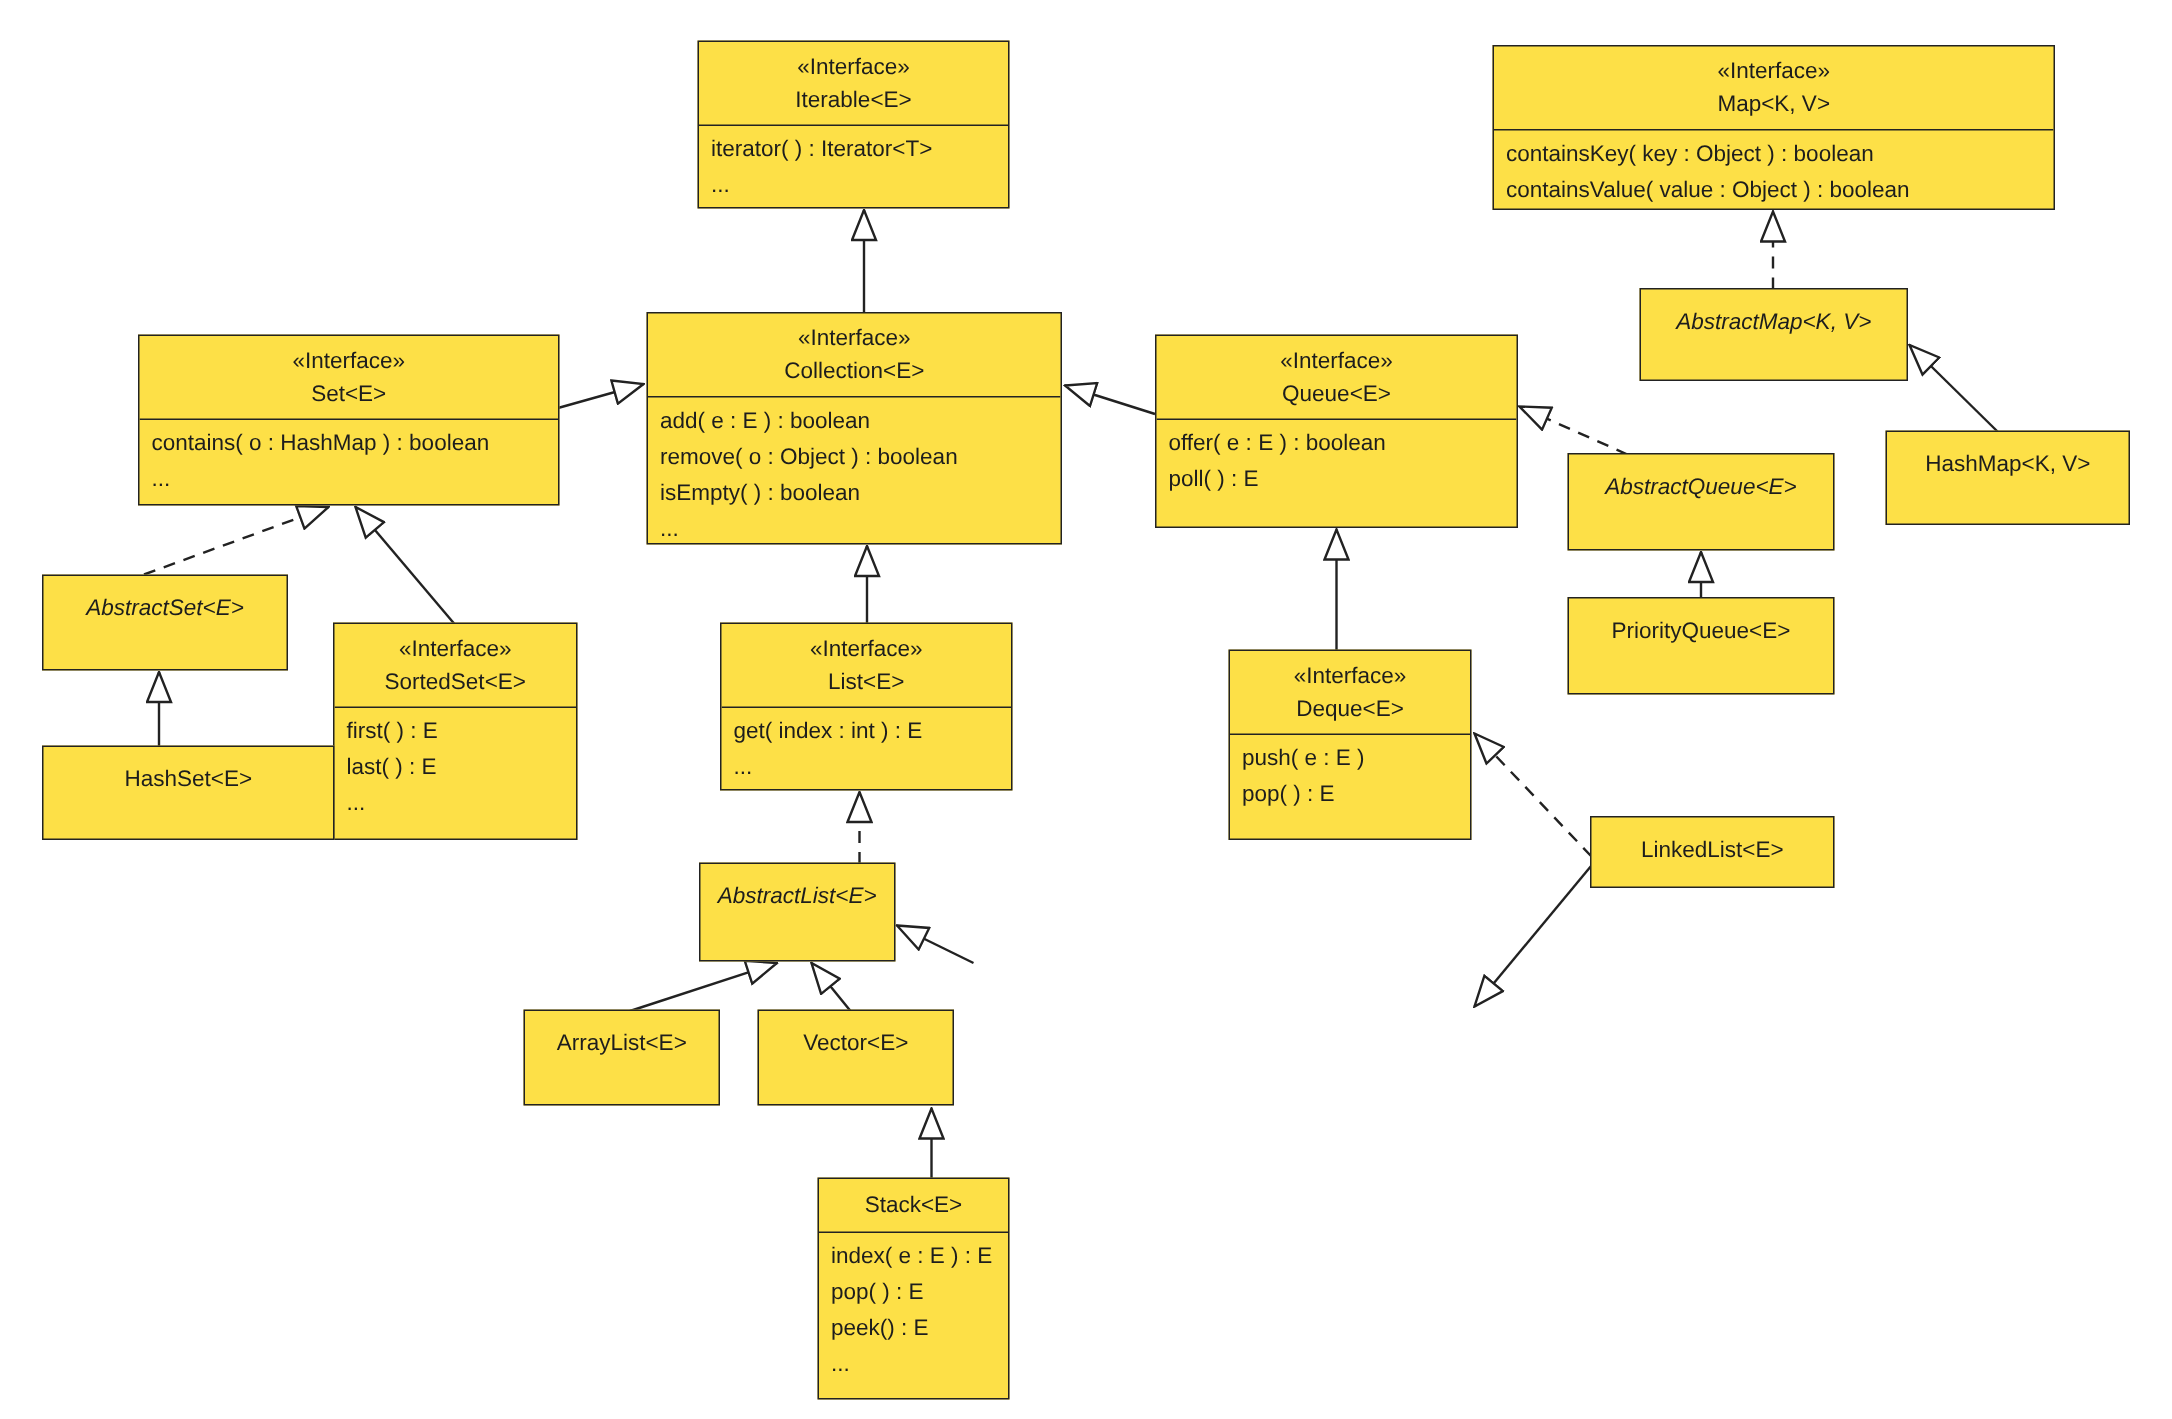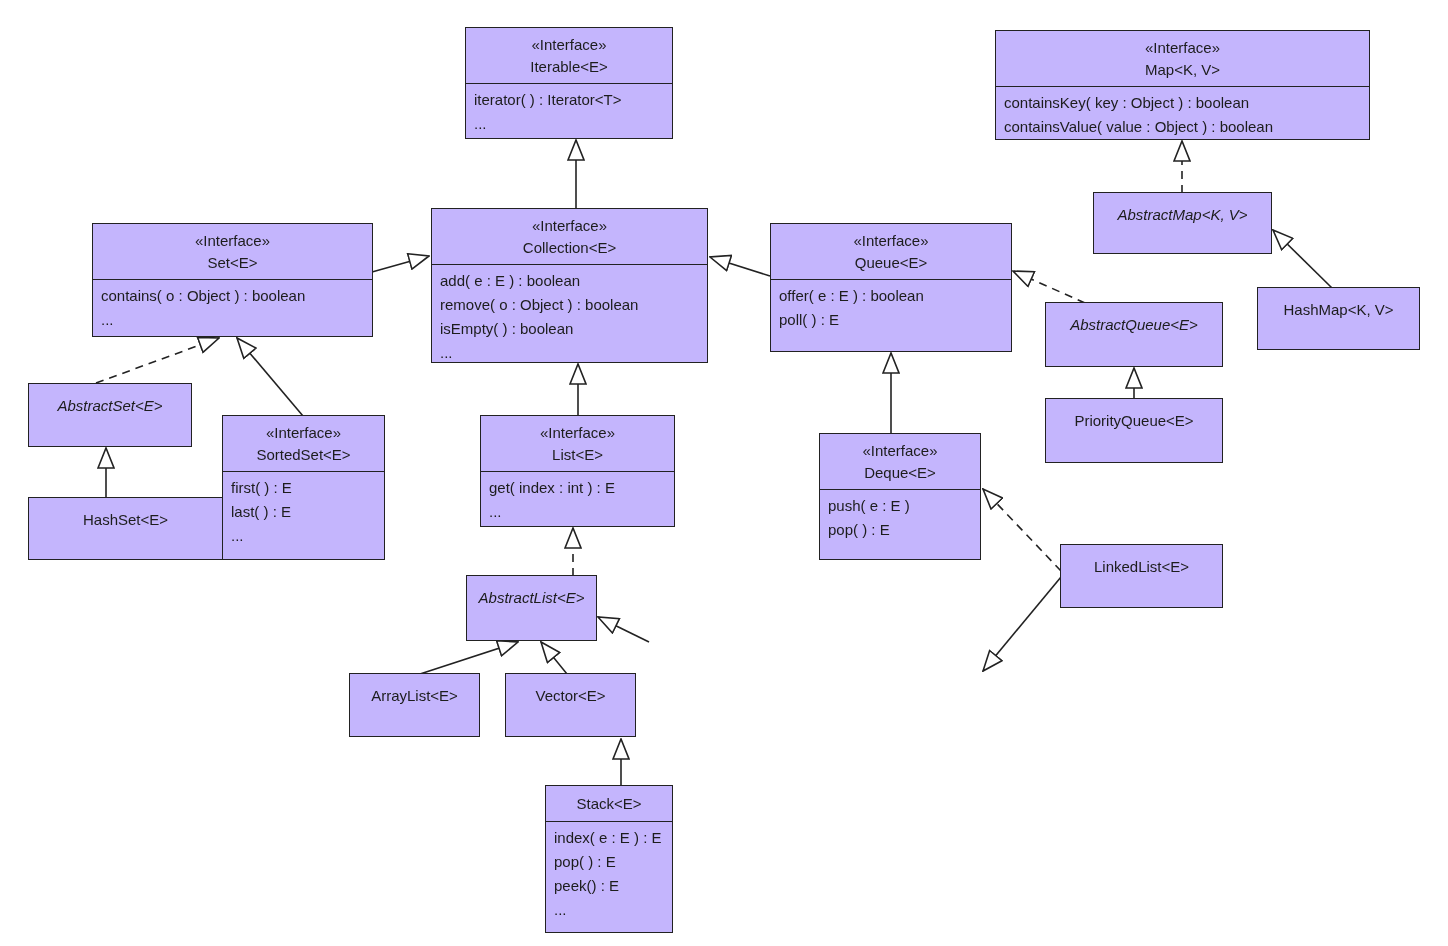--- a/index.html
+++ b/index.html
@@ -7,21 +7,21 @@
   body {
     width:1448px; height:946px;
     font-family:"Liberation Sans", sans-serif;
     color:#1d1d1d;
   }
   .stage { position:relative; width:1448px; height:946px; overflow:hidden; }
   svg.edges { position:absolute; left:0; top:0; z-index:0; }
 
   .uml-box {
     position:absolute; z-index:1;
-    background:#c4b5fd;
+    background:#fde047;
     border:1.6px solid #222222;
     font-size:15px; line-height:21px;
     overflow:hidden;
   }
   .hdr {
     height:56px; padding-top:6px;
     text-align:center;
     border-bottom:1.6px solid #222222;
     line-height:22px;
   }
@@ -90,21 +90,21 @@
       <div>containsValue( value : Object ) : boolean</div>
     </div>
   </div>
 
   <div class="uml-box" style="left:92px;top:223px;width:281px;height:114px;">
     <div class="hdr">
       <div>«Interface»</div>
       <div class="cname">Set&lt;E&gt;</div>
     </div>
     <div class="methods">
-      <div>contains( o : Object ) : boolean</div>
+      <div>contains( o : HashMap ) : boolean</div>
       <div>...</div>
     </div>
   </div>
 
   <div class="uml-box" style="left:431px;top:208px;width:277px;height:155px;">
     <div class="hdr">
       <div>«Interface»</div>
       <div class="cname">Collection&lt;E&gt;</div>
     </div>
     <div class="methods">
@@ -182,21 +182,21 @@
   </div>
 
   <div class="uml-box nameonly" style="left:1045px;top:398px;width:178px;height:65px;">
     <div class="cname">PriorityQueue&lt;E&gt;</div>
   </div>
 
   <div class="uml-box nameonly" style="left:28px;top:497px;width:195px;height:63px;">
     <div class="cname">HashSet&lt;E&gt;</div>
   </div>
 
-  <div class="uml-box nameonly" style="left:1060px;top:544px;width:163px;height:64px;">
+  <div class="uml-box nameonly" style="left:1060px;top:544px;width:163px;height:48px;">
     <div class="cname">LinkedList&lt;E&gt;</div>
   </div>
 
   <div class="uml-box nameonly" style="left:349px;top:673px;width:131px;height:64px;">
     <div class="cname">ArrayList&lt;E&gt;</div>
   </div>
 
   <div class="uml-box nameonly" style="left:505px;top:673px;width:131px;height:64px;">
     <div class="cname">Vector&lt;E&gt;</div>
   </div>

